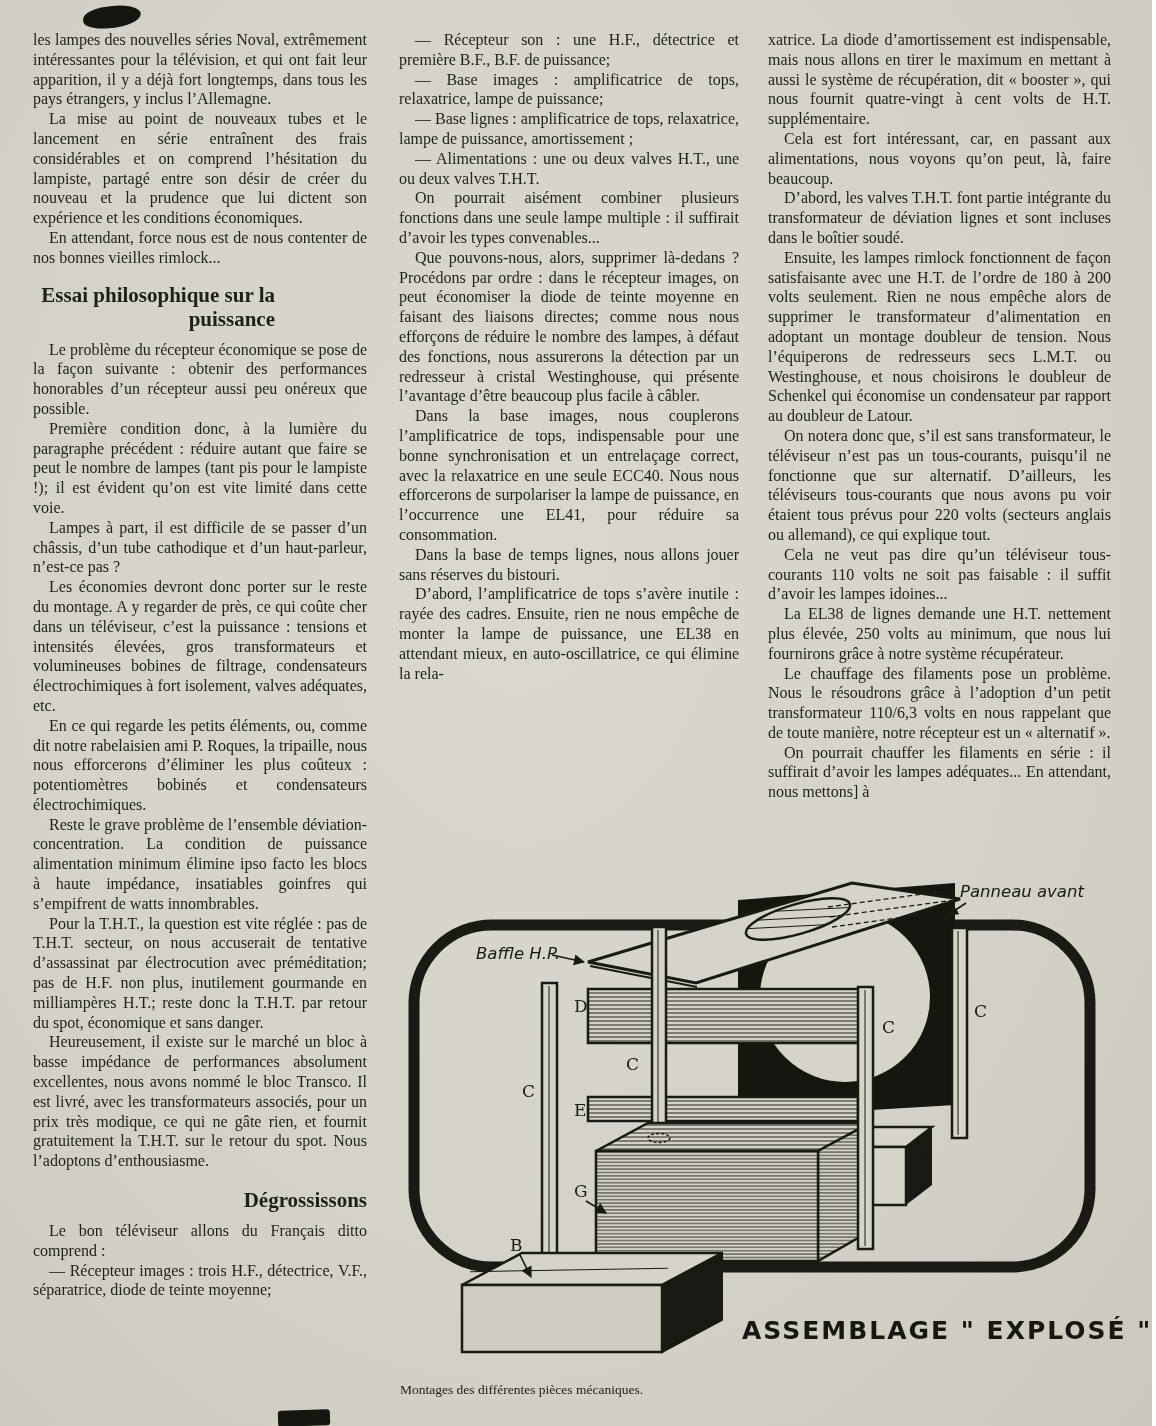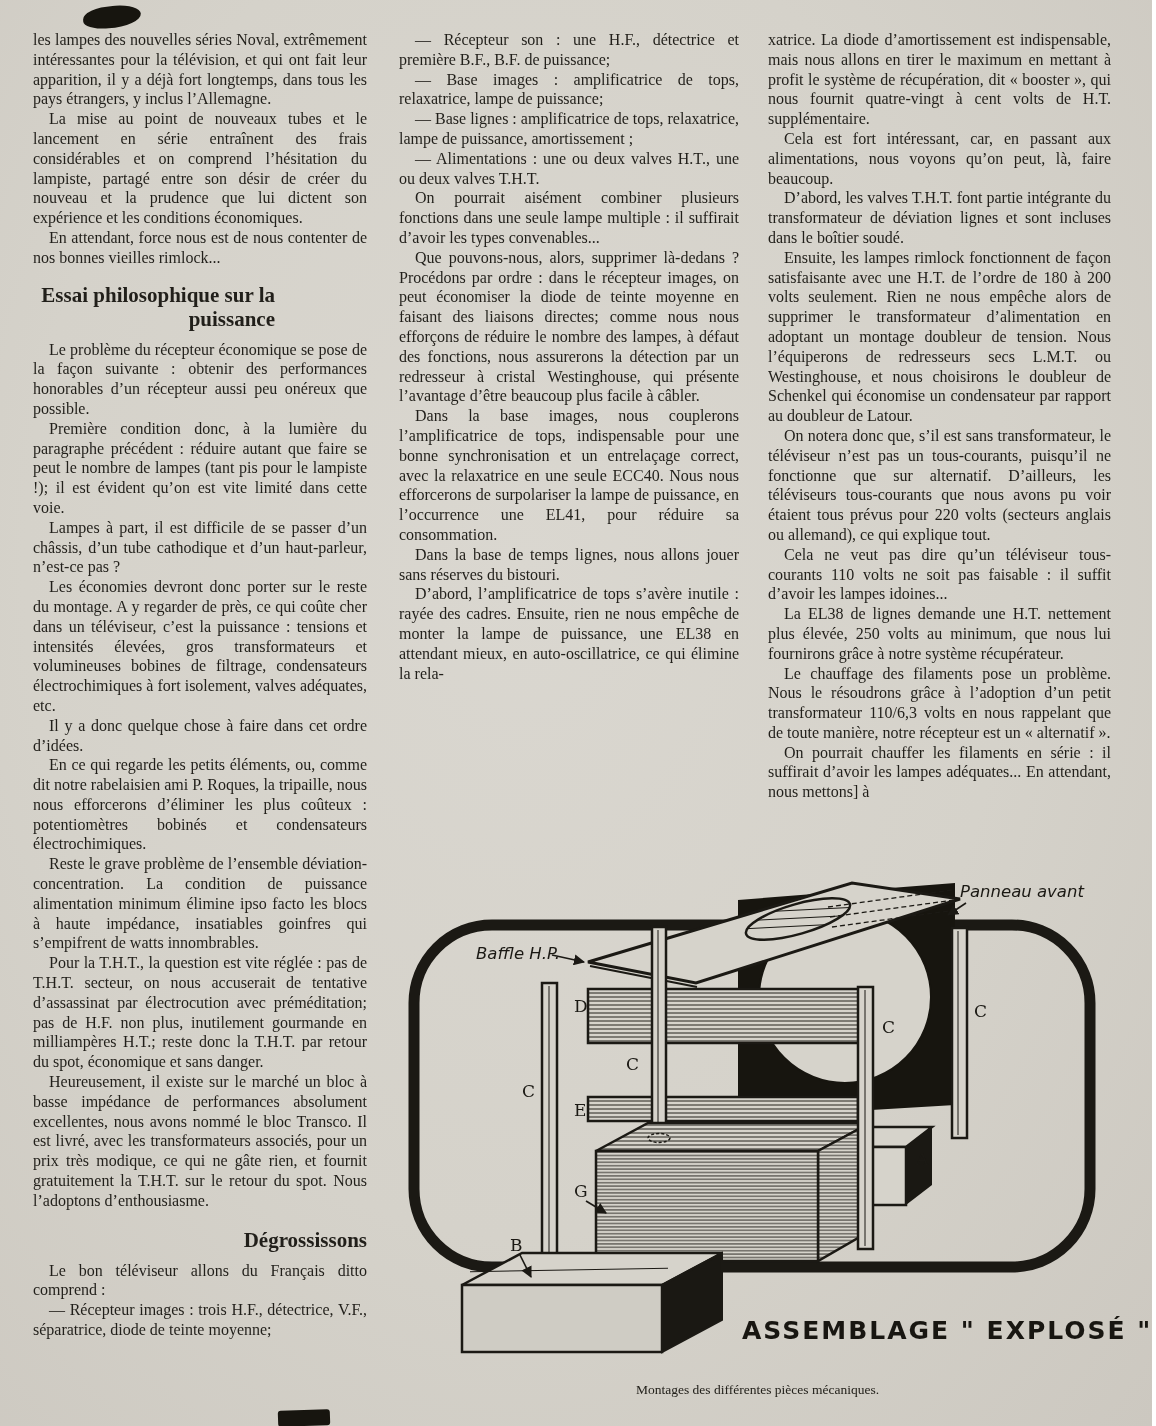--- a/index.html
+++ b/index.html
@@ -24,21 +24,21 @@
   }
   .heading.one-line{width:auto;margin:17px 0 9px 0;}
   .diagram-svg{position:absolute;left:400px;top:875px;}
   .assemblage-title{
     position:absolute;left:742px;top:1316px;width:345px;
     font-family:"DejaVu Sans", sans-serif;font-weight:700;
     font-size:25px;letter-spacing:2px;color:#181611;white-space:nowrap;
   }
   .diagram-caption{
     position:absolute;left:400px;top:1382px;width:715px;
-    text-align:center;font-size:13.5px;color:#23211b;
+    font-size:13.5px;color:#23211b;
   }
   .smudge{position:absolute;background:#17150f;}
   .smudge.top{left:83px;top:6px;width:58px;height:22px;border-radius:55% 45% 60% 40%;transform:rotate(-4deg);}
   .smudge.bottom{left:278px;top:1410px;width:52px;height:16px;border-radius:3px;transform:rotate(-2deg);}
   svg text.part{font-family:"DejaVu Serif", serif;font-size:17px;fill:#1b1914;}
   svg text.hand{font-family:"DejaVu Sans", sans-serif;font-style:italic;font-size:16.5px;fill:#1b1914;}
 </style>
 </head>
 <body>
 
@@ -49,21 +49,20 @@
 
   <div class="col" style="left:33px;width:334px;">
     <p class="noindent">les lampes des nouvelles séries Noval, extrêmement intéressantes pour la télévision, et qui ont fait leur apparition, il y a déjà fort longtemps, dans tous les pays étrangers, y inclus l’Allemagne.</p>
     <p>La mise au point de nouveaux tubes et le lancement en série entraînent des frais considérables et on comprend l’hésitation du lampiste, partagé entre son désir de créer du nouveau et la prudence que lui dictent son expérience et les conditions économiques.</p>
     <p>En attendant, force nous est de nous contenter de nos bonnes vieilles rimlock...</p>
     <div class="heading">Essai philosophique sur la puissance</div>
     <p>Le problème du récepteur économique se pose de la façon suivante : obtenir des performances honorables d’un récepteur aussi peu onéreux que possible.</p>
     <p>Première condition donc, à la lumière du paragraphe précédent : réduire autant que faire se peut le nombre de lampes (tant pis pour le lampiste !); il est évident qu’on est vite limité dans cette voie.</p>
     <p>Lampes à part, il est difficile de se passer d’un châssis, d’un tube cathodique et d’un haut-parleur, n’est-ce pas ?</p>
     <p>Les économies devront donc porter sur le reste du montage. A y regarder de près, ce qui coûte cher dans un téléviseur, c’est la puissance : tensions et intensités élevées, gros transformateurs et volumineuses bobines de filtrage, condensateurs électrochimiques à fort isolement, valves adéquates, etc.</p>
-    <p>Il y a donc quelque chose à faire dans cet ordre d’idées.</p>
     <p>En ce qui regarde les petits éléments, ou, comme dit notre rabelaisien ami P. Roques, la tripaille, nous nous efforcerons d’éliminer les plus coûteux : potentiomètres bobinés et condensateurs électrochimiques.</p>
     <p>Reste le grave problème de l’ensemble déviation-concentration. La condition de puissance alimentation minimum élimine ipso facto les blocs à haute impédance, insatiables goinfres qui s’empifrent de watts innombrables.</p>
     <p>Pour la T.H.T., la question est vite réglée : pas de T.H.T. secteur, on nous accuserait de tentative d’assassinat par électrocution avec préméditation; pas de H.F. non plus, inutilement gourmande en milliampères H.T.; reste donc la T.H.T. par retour du spot, économique et sans danger.</p>
     <p>Heureusement, il existe sur le marché un bloc à basse impédance de performances absolument excellentes, nous avons nommé le bloc Transco. Il est livré, avec les transformateurs associés, pour un prix très modique, ce qui ne gâte rien, et fournit gratuitement la T.H.T. sur le retour du spot. Nous l’adoptons d’enthousiasme.</p>
     <div class="heading one-line">Dégrossissons</div>
     <p>Le bon téléviseur allons du Français ditto comprend :</p>
     <p>— Récepteur images : trois H.F., détectrice, V.F., séparatrice, diode de teinte moyenne;</p>
   </div>
 
   <div class="col" style="left:399px;width:340px;">
@@ -72,21 +71,21 @@
     <p>— Base lignes : amplificatrice de tops, relaxatrice, lampe de puissance, amortissement ;</p>
     <p>— Alimentations : une ou deux valves H.T., une ou deux valves T.H.T.</p>
     <p>On pourrait aisément combiner plusieurs fonctions dans une seule lampe multiple : il suffirait d’avoir les types convenables...</p>
     <p>Que pouvons-nous, alors, supprimer là-dedans ? Procédons par ordre : dans le récepteur images, on peut économiser la diode de teinte moyenne en faisant des liaisons directes; comme nous nous efforçons de réduire le nombre des lampes, à défaut des fonctions, nous assurerons la détection par un redresseur à cristal Westinghouse, qui présente l’avantage d’être beaucoup plus facile à câbler.</p>
     <p>Dans la base images, nous couplerons l’amplificatrice de tops, indispensable pour une bonne synchronisation et un entrelaçage correct, avec la relaxatrice en une seule ECC40. Nous nous efforcerons de surpolariser la lampe de puissance, en l’occurrence une EL41, pour réduire sa consommation.</p>
     <p>Dans la base de temps lignes, nous allons jouer sans réserves du bistouri.</p>
     <p>D’abord, l’amplificatrice de tops s’avère inutile : rayée des cadres. Ensuite, rien ne nous empêche de monter la lampe de puissance, une EL38 en attendant mieux, en auto-oscillatrice, ce qui élimine la rela-</p>
   </div>
 
   <div class="col" style="left:768px;width:343px;">
-    <p class="noindent">xatrice. La diode d’amortissement est indispensable, mais nous allons en tirer le maximum en mettant à profit le système de récupération, dit « booster », qui nous fournit quatre-vingt à cent volts de H.T. supplémentaire.</p>
+    <p class="noindent">xatrice. La diode d’amortissement est indispensable, mais nous allons en tirer le maximum en mettant à aussi le système de récupération, dit « booster », qui nous fournit quatre-vingt à cent volts de H.T. supplémentaire.</p>
     <p>Cela est fort intéressant, car, en passant aux alimentations, nous voyons qu’on peut, là, faire beaucoup.</p>
     <p>D’abord, les valves T.H.T. font partie intégrante du transformateur de déviation lignes et sont incluses dans le boîtier soudé.</p>
     <p>Ensuite, les lampes rimlock fonctionnent de façon satisfaisante avec une H.T. de l’ordre de 180 à 200 volts seulement. Rien ne nous empêche alors de supprimer le transformateur d’alimentation en adoptant un montage doubleur de tension. Nous l’équiperons de redresseurs secs L.M.T. ou Westinghouse, et nous choisirons le doubleur de Schenkel qui économise un condensateur par rapport au doubleur de Latour.</p>
     <p>On notera donc que, s’il est sans transformateur, le téléviseur n’est pas un tous-courants, puisqu’il ne fonctionne que sur alternatif. D’ailleurs, les téléviseurs tous-courants que nous avons pu voir étaient tous prévus pour 220 volts (secteurs anglais ou allemand), ce qui explique tout.</p>
     <p>Cela ne veut pas dire qu’un téléviseur tous-courants 110 volts ne soit pas faisable : il suffit d’avoir les lampes idoines...</p>
     <p>La EL38 de lignes demande une H.T. nettement plus élevée, 250 volts au minimum, que nous lui fournirons grâce à notre système récupérateur.</p>
     <p>Le chauffage des filaments pose un problème. Nous le résoudrons grâce à l’adoption d’un petit transformateur 110/6,3 volts en nous rappelant que de toute manière, notre récepteur est un « alternatif ».</p>
     <p>On pourrait chauffer les filaments en série : il suffirait d’avoir les lampes adéquates... En attendant, nous mettons] à</p>
   </div>
 

